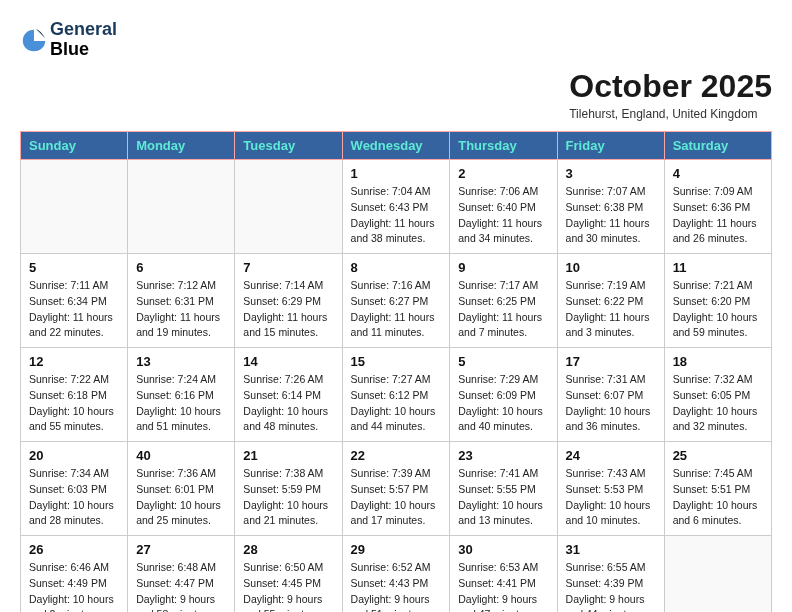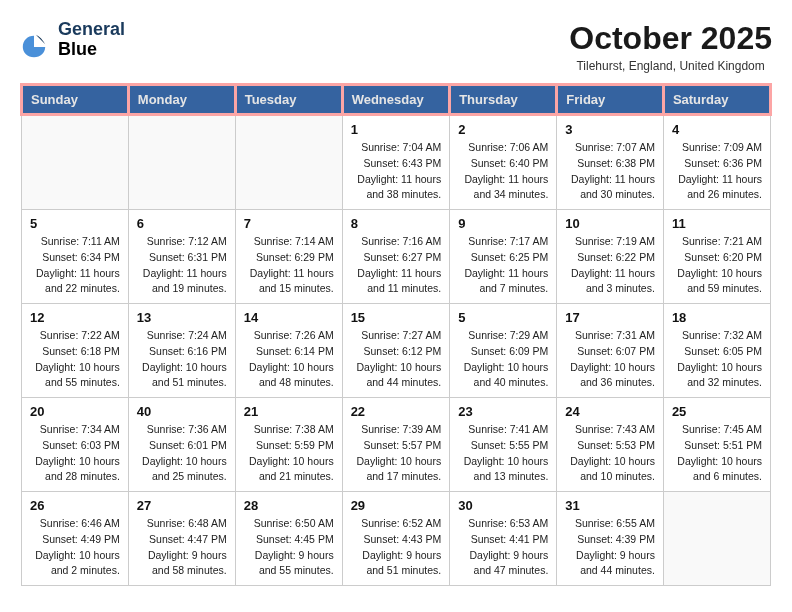--- a/index.html
+++ b/index.html
@@ -11,60 +11,60 @@
       padding: 20px;
     }
     .header {
       display: flex;
       justify-content: space-between;
       align-items: flex-start;
       margin-bottom: 10px;
     }
     .logo {
       display: flex;
-      align-items: flex-end;
-      gap: 8px;
+      align-items: center;
     }
     .logo-text {
       font-size: 18px;
       font-weight: bold;
       color: #1a3a5c;
       line-height: 1.1;
     }
     .logo-icon {
       width: 28px;
       height: 28px;
       margin-right: 2px;
     }
     .title-block {
-      text-align: center;
+      text-align: left;
+      margin-top: 48px;
     }
     .month-title {
       font-size: 32px;
       font-weight: bold;
       color: #1a1a1a;
     }
     .location {
       font-size: 12px;
       color: #333;
       margin-top: 2px;
     }
     .calendar {
       width: 100%;
       border-collapse: collapse;
       border: 1px solid #ccc;
     }
     .calendar th {
       background-color: #3563a0;
-      color: #e5e5e5;
+      color: #5eead4;
       text-align: left;
       padding: 6px 8px;
       font-size: 13px;
       font-weight: bold;
-      border: 3px solid #fca5a5;
+      border: 1px solid #fca5a5;
     }
     .calendar td {
       vertical-align: top;
       padding: 6px 8px;
       border: 1px solid #ccc;
       font-size: 11px;
       color: #222;
       width: 108px;
       min-height: 80px;
       background: #fff;
@@ -75,21 +75,20 @@
     .day-num {
       font-size: 13px;
       font-weight: bold;
       margin-bottom: 3px;
       color: #111;
     }
     .day-info {
       font-size: 10.5px;
       line-height: 1.5;
       color: #222;
-      text-align: right;
     }
     .week-row td {
       height: 90px;
     }
   </style>
 </head>
 <body>
 
 <div class="header">
   <div class="logo">

